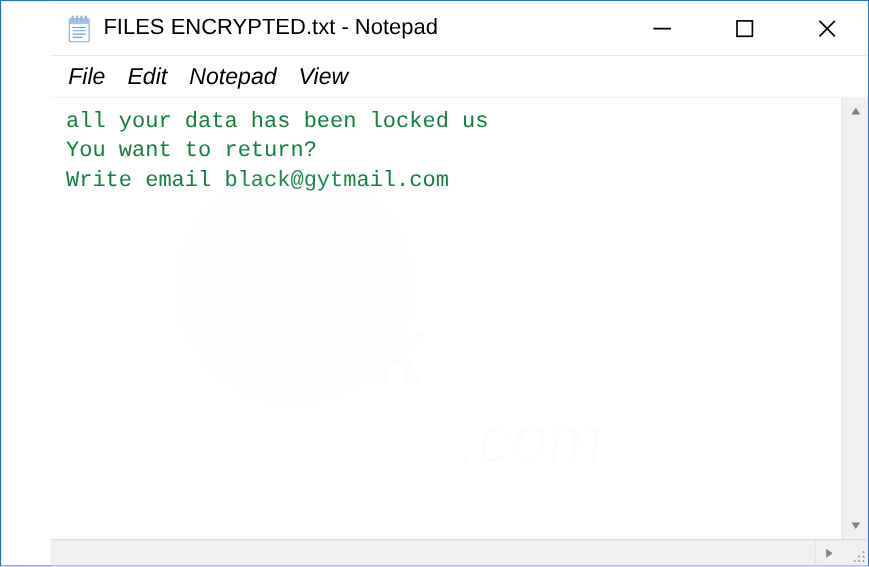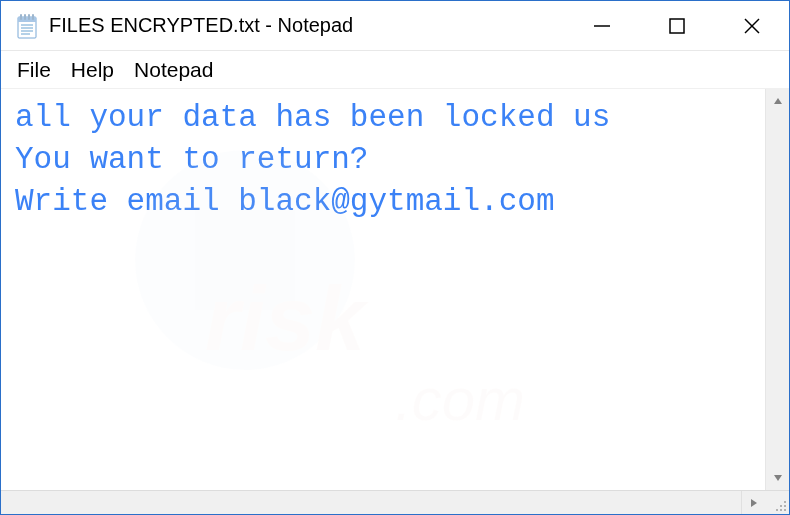--- a/index.html
+++ b/index.html
@@ -10,20 +10,21 @@
       background: #fff;
       overflow: hidden;
     }
     .window {
       width: 790px;
       height: 515px;
       border: 1px solid #2a6fc9;
       background: #fff;
       display: flex;
       flex-direction: column;
+      padding-left: 45px;
     }
     .titlebar {
       height: 50px;
       background: #fff;
       display: flex;
       align-items: center;
       border-bottom: 1px solid #e8e8e8;
     }
     .titlebar-left {
       display: flex;
@@ -62,40 +63,41 @@
     }
     .ctrl-btn svg { display: block; }
     .menubar {
       height: 38px;
       display: flex;
       align-items: center;
       gap: 0;
       padding: 0 6px;
       border-bottom: 1px solid #f0f0f0;
       background: #fff;
+      font-style: italic;
     }
     .menu-item {
       font-size: 21px;
       color: #000;
       padding: 4px 10px;
       cursor: default;
     }
     .content-wrap {
       flex: 1;
       display: flex;
       position: relative;
       background: #fff;
     }
     .text-area {
       flex: 1;
       padding: 8px 6px 6px 14px;
       font-family: Consolas, "Courier New", monospace;
-      font-size: 31px;
+      font-size: 20px;
       line-height: 1.35;
-      color: #3b82f6;
+      color: #15803d;
       white-space: pre;
       overflow: hidden;
       position: relative;
     }
     .watermark {
       position: absolute;
       left: 0; right: 0; top: 0; bottom: 0;
       pointer-events: none;
       display: flex;
       align-items: center;
@@ -182,22 +184,23 @@
         <svg width="20" height="20" viewBox="0 0 20 20">
           <line x1="3" y1="3" x2="17" y2="17" stroke="#000" stroke-width="1.5"></line>
           <line x1="17" y1="3" x2="3" y2="17" stroke="#000" stroke-width="1.5"></line>
         </svg>
       </button>
     </div>
   </div>
 
   <div class="menubar">
     <span class="menu-item">File</span>
-    <span class="menu-item">Help</span>
+    <span class="menu-item">Edit</span>
     <span class="menu-item">Notepad</span>
+    <span class="menu-item">View</span>
   </div>
 
   <div class="content-wrap">
     <div class="text-area">all your data has been locked us
 You want to return?
 Write email black@gytmail.com</div>
     <div class="watermark">
       <svg width="560" height="320" viewBox="0 0 560 320">
         <g fill="#d8e5f0">
           <circle cx="130" cy="130" r="110" fill="#e4edf5"></circle>

